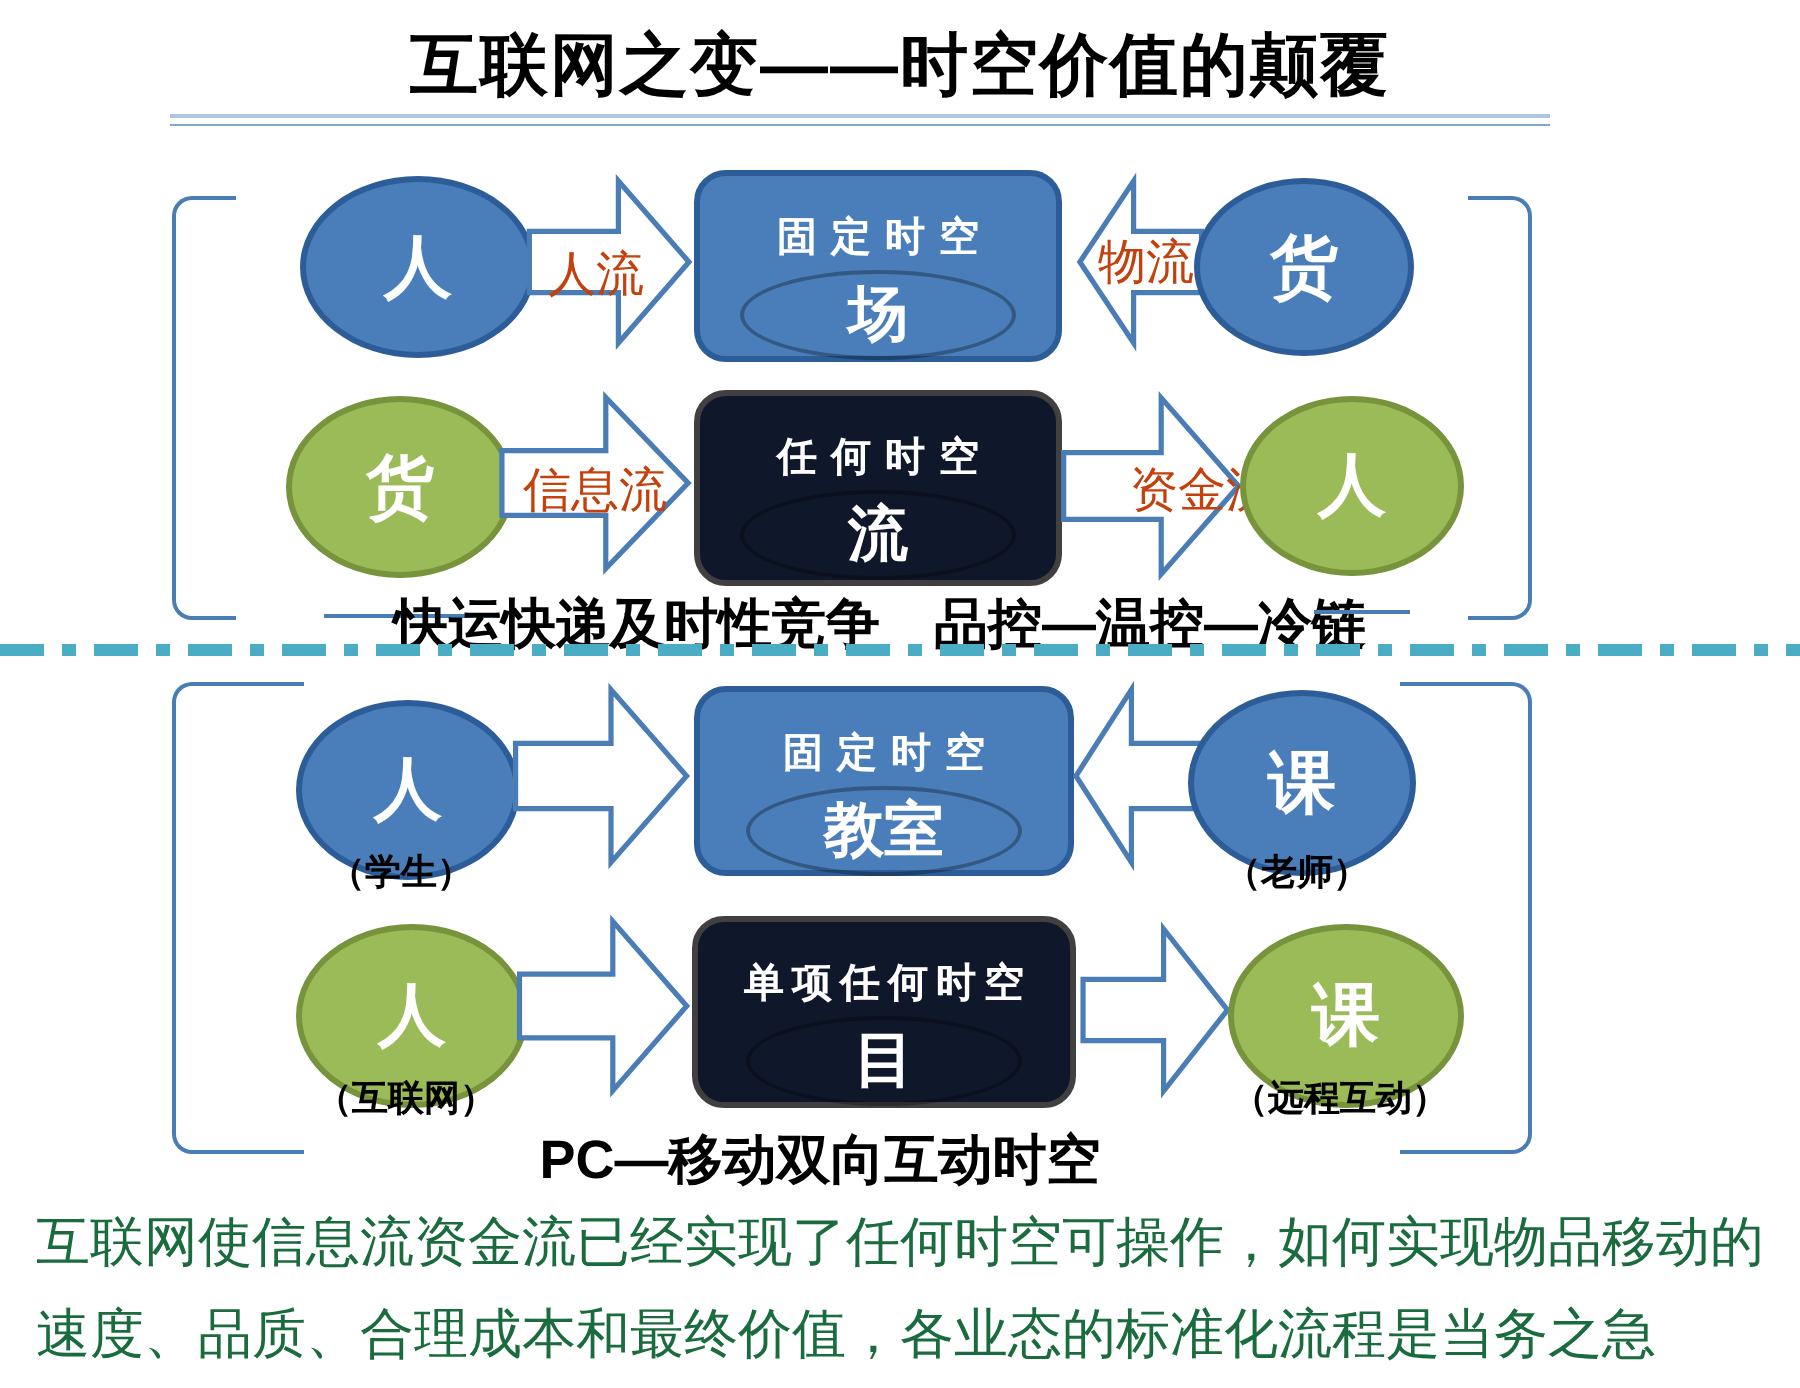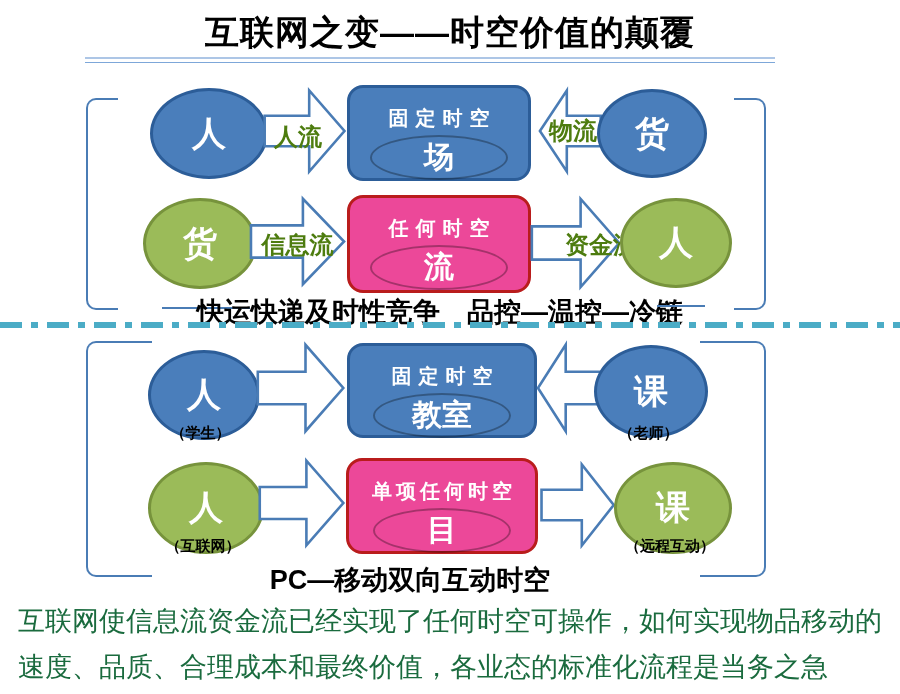--- a/index.html
+++ b/index.html
@@ -15,32 +15,32 @@
   .bracket.left{border-right:none;border-radius:10px 0 0 10px;}
   .bracket.right{border-left:none;border-radius:0 10px 10px 0;}
 
   .ellipse{position:absolute;border-radius:50%;display:flex;align-items:center;justify-content:center;
            color:#fff;font-weight:700;font-size:34px;}
   .ellipse.blue{background:#4a7ebb;border:3px solid #2c5d98;}
   .ellipse.green{background:#9bbb59;border:3px solid #77933c;}
 
   .box{position:absolute;border-radius:16px;display:flex;flex-direction:column;align-items:center;color:#fff;}
   .box.blue{background:#4a7ebb;border:3px solid #2c5d98;}
-  .box.green{background:#ec4899;border:3px solid #b91c1c;}
+  .box.green{background:#0f172a;border:3px solid #404040;}
   .box-header{margin-top:17px;font-size:20px;font-weight:600;letter-spacing:7px;text-indent:7px;white-space:nowrap;}
   .box4 .box-header{letter-spacing:4px;text-indent:4px;}
   .box-oval{margin-top:3px;height:46px;min-width:106px;padding:0 14px;border:2px solid rgba(0,0,0,0.30);
             border-radius:50%;display:flex;align-items:center;justify-content:center;
             font-size:30px;font-weight:700;white-space:nowrap;}
 
   .arrow{position:absolute;overflow:visible;}
   .arrow polygon{fill:#ffffff;stroke:#4a7cb5;stroke-width:2.6;vector-effect:non-scaling-stroke;}
 
-  .arrow-label{position:absolute;color:#4d7c0f;font-weight:700;font-size:24px;text-align:center;white-space:nowrap;}
-  .sub-label{position:absolute;color:#000;font-weight:800;font-size:15px;text-align:center;white-space:nowrap;}
+  .arrow-label{position:absolute;color:#c2410c;font-weight:400;font-size:24px;text-align:center;white-space:nowrap;}
+  .sub-label{position:absolute;color:#000;font-weight:800;font-size:18px;text-align:center;white-space:nowrap;}
   .caption{position:absolute;color:#000;font-weight:700;font-size:27px;text-align:center;white-space:nowrap;}
   .dash{position:absolute;height:0;border-top:2px solid #4a7cb5;}
 
   .divider{position:absolute;left:0;top:322px;width:900px;height:6px;
            background:repeating-linear-gradient(90deg,#4bacc6 0 22px,transparent 22px 31px,#4bacc6 31px 38px,transparent 38px 47px);}
 
   .footer-line{position:absolute;left:18px;width:875px;color:#1a6b3e;
                font-family:"Liberation Serif","DejaVu Serif",serif;font-size:27px;font-weight:500;white-space:nowrap;}
 </style>
 </head>

